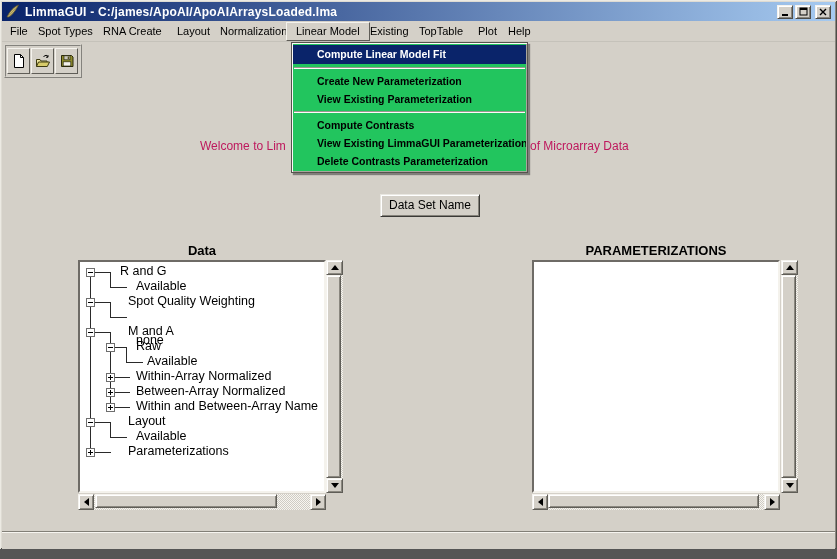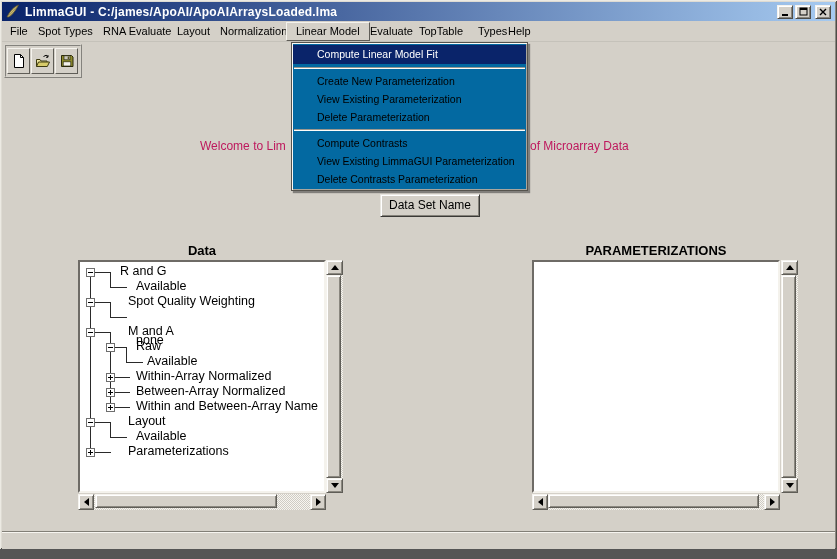--- a/index.html
+++ b/index.html
@@ -38,24 +38,24 @@
   .tb-frame{position:absolute;left:4px;top:44px;width:78px;height:34px;
     border:2px ridge #d8d5cd;display:flex;align-items:center;padding:1px;gap:1px;background:#d4d0c8;}
   .tb-btn{width:23px;height:26px;background:#d4d0c8;display:flex;align-items:center;justify-content:center;
     border:1px solid;border-color:#f5f3ee #5f5d57 #5f5d57 #f5f3ee;}
   
   .welcome-frag{position:absolute;top:139px;font-size:12px;color:#be185d;white-space:nowrap;z-index:1;}
   .welcome-left{left:200px;width:91px;overflow:hidden;}
   .welcome-right{left:530px;}
   
   .dropdown{
-    position:absolute;left:291px;top:42px;width:237px;z-index:20;background:#0369a1;
+    position:absolute;left:291px;top:42px;width:237px;z-index:20;background:#22c55e;
     border:1px solid #55534d;
     box-shadow:inset 1px 1px 0 #fbfaf7, inset -1px -1px 0 #a9a69e, 2px 2px 1px rgba(60,60,60,.55);
-    padding:2px 1px;font-size:10.5px;color:#000;
+    padding:2px 1px;font-size:10.5px;color:#000;font-weight:bold;
   }
   .mi{height:18px;line-height:18px;padding-left:24px;white-space:nowrap;overflow:hidden;}
   .mi.hl{height:19px;line-height:19px;background:#0a246a;color:#fff;}
   .msep{height:0;border-top:1px solid #9a978f;border-bottom:1px solid #fdfcf9;margin:3px 1px;}
   
   .push-btn{
     position:absolute;left:380px;top:194px;width:100px;height:23px;background:#d4d0c8;
     font-family:"Liberation Sans",sans-serif;font-size:12px;color:#000;text-align:center;line-height:20px;
     border:1px solid;border-color:#e9e7e1 #3a3936 #3a3936 #e9e7e1;
     box-shadow:inset 1px 1px 0 #fff, inset -1px -1px 0 #85827a;
@@ -127,27 +127,27 @@
         <svg width="8" height="8" viewBox="0 0 8 8">
             <path d="M1 1 L7 7 M7 1 L1 7" stroke="#000" stroke-width="1.4"></path>
           </svg>
       </span>
     </span>
   </div>
 
   <div class="menubar">
     <span class="mb-item" style="left:8px">File</span>
     <span class="mb-item" style="left:36px">Spot Types</span>
-    <span class="mb-item" style="left:101px">RNA Evaluate</span>
+    <span class="mb-item" style="left:101px">RNA Create</span>
     <span class="mb-item" style="left:175px">Layout</span>
     <span class="mb-item" style="left:218px">Normalization</span>
     <span class="mb-item active" style="left:284px">Linear Model</span>
-    <span class="mb-item" style="left:368px">Evaluate</span>
+    <span class="mb-item" style="left:368px">Existing</span>
     <span class="mb-item" style="left:417px">TopTable</span>
-    <span class="mb-item" style="left:476px">Types</span>
+    <span class="mb-item" style="left:476px">Plot</span>
     <span class="mb-item" style="left:506px">Help</span>
   </div>
 
   <div class="tb-frame">
     <span class="tb-btn">
       <svg width="16" height="16" viewBox="0 0 16 16">
         <path d="M3.5 1.5 h6 l3 3 v10 h-9 z" fill="#fff" stroke="#000"></path>
         <path d="M9.5 1.5 v3 h3" fill="none" stroke="#000"></path>
       </svg>
     </span>
@@ -170,21 +170,20 @@
   </div>
 
   <div class="welcome-frag welcome-left">Welcome to Lim</div>
   <div class="welcome-frag welcome-right">of Microarray Data</div>
 
   <div class="dropdown">
     <div class="mi hl">Compute Linear Model Fit</div>
     <div class="msep"></div>
     <div class="mi">Create New Parameterization</div>
     <div class="mi">View Existing Parameterization</div>
-    <div class="mi">Delete Parameterization</div>
     <div class="msep"></div>
     <div class="mi">Compute Contrasts</div>
     <div class="mi">View Existing LimmaGUI Parameterization</div>
     <div class="mi">Delete Contrasts Parameterization</div>
   </div>
 
   <div class="push-btn">Data Set Name</div>
 
   <div class="panel-title pt-left">Data</div>
   <div class="panel-title pt-right">PARAMETERIZATIONS</div>

